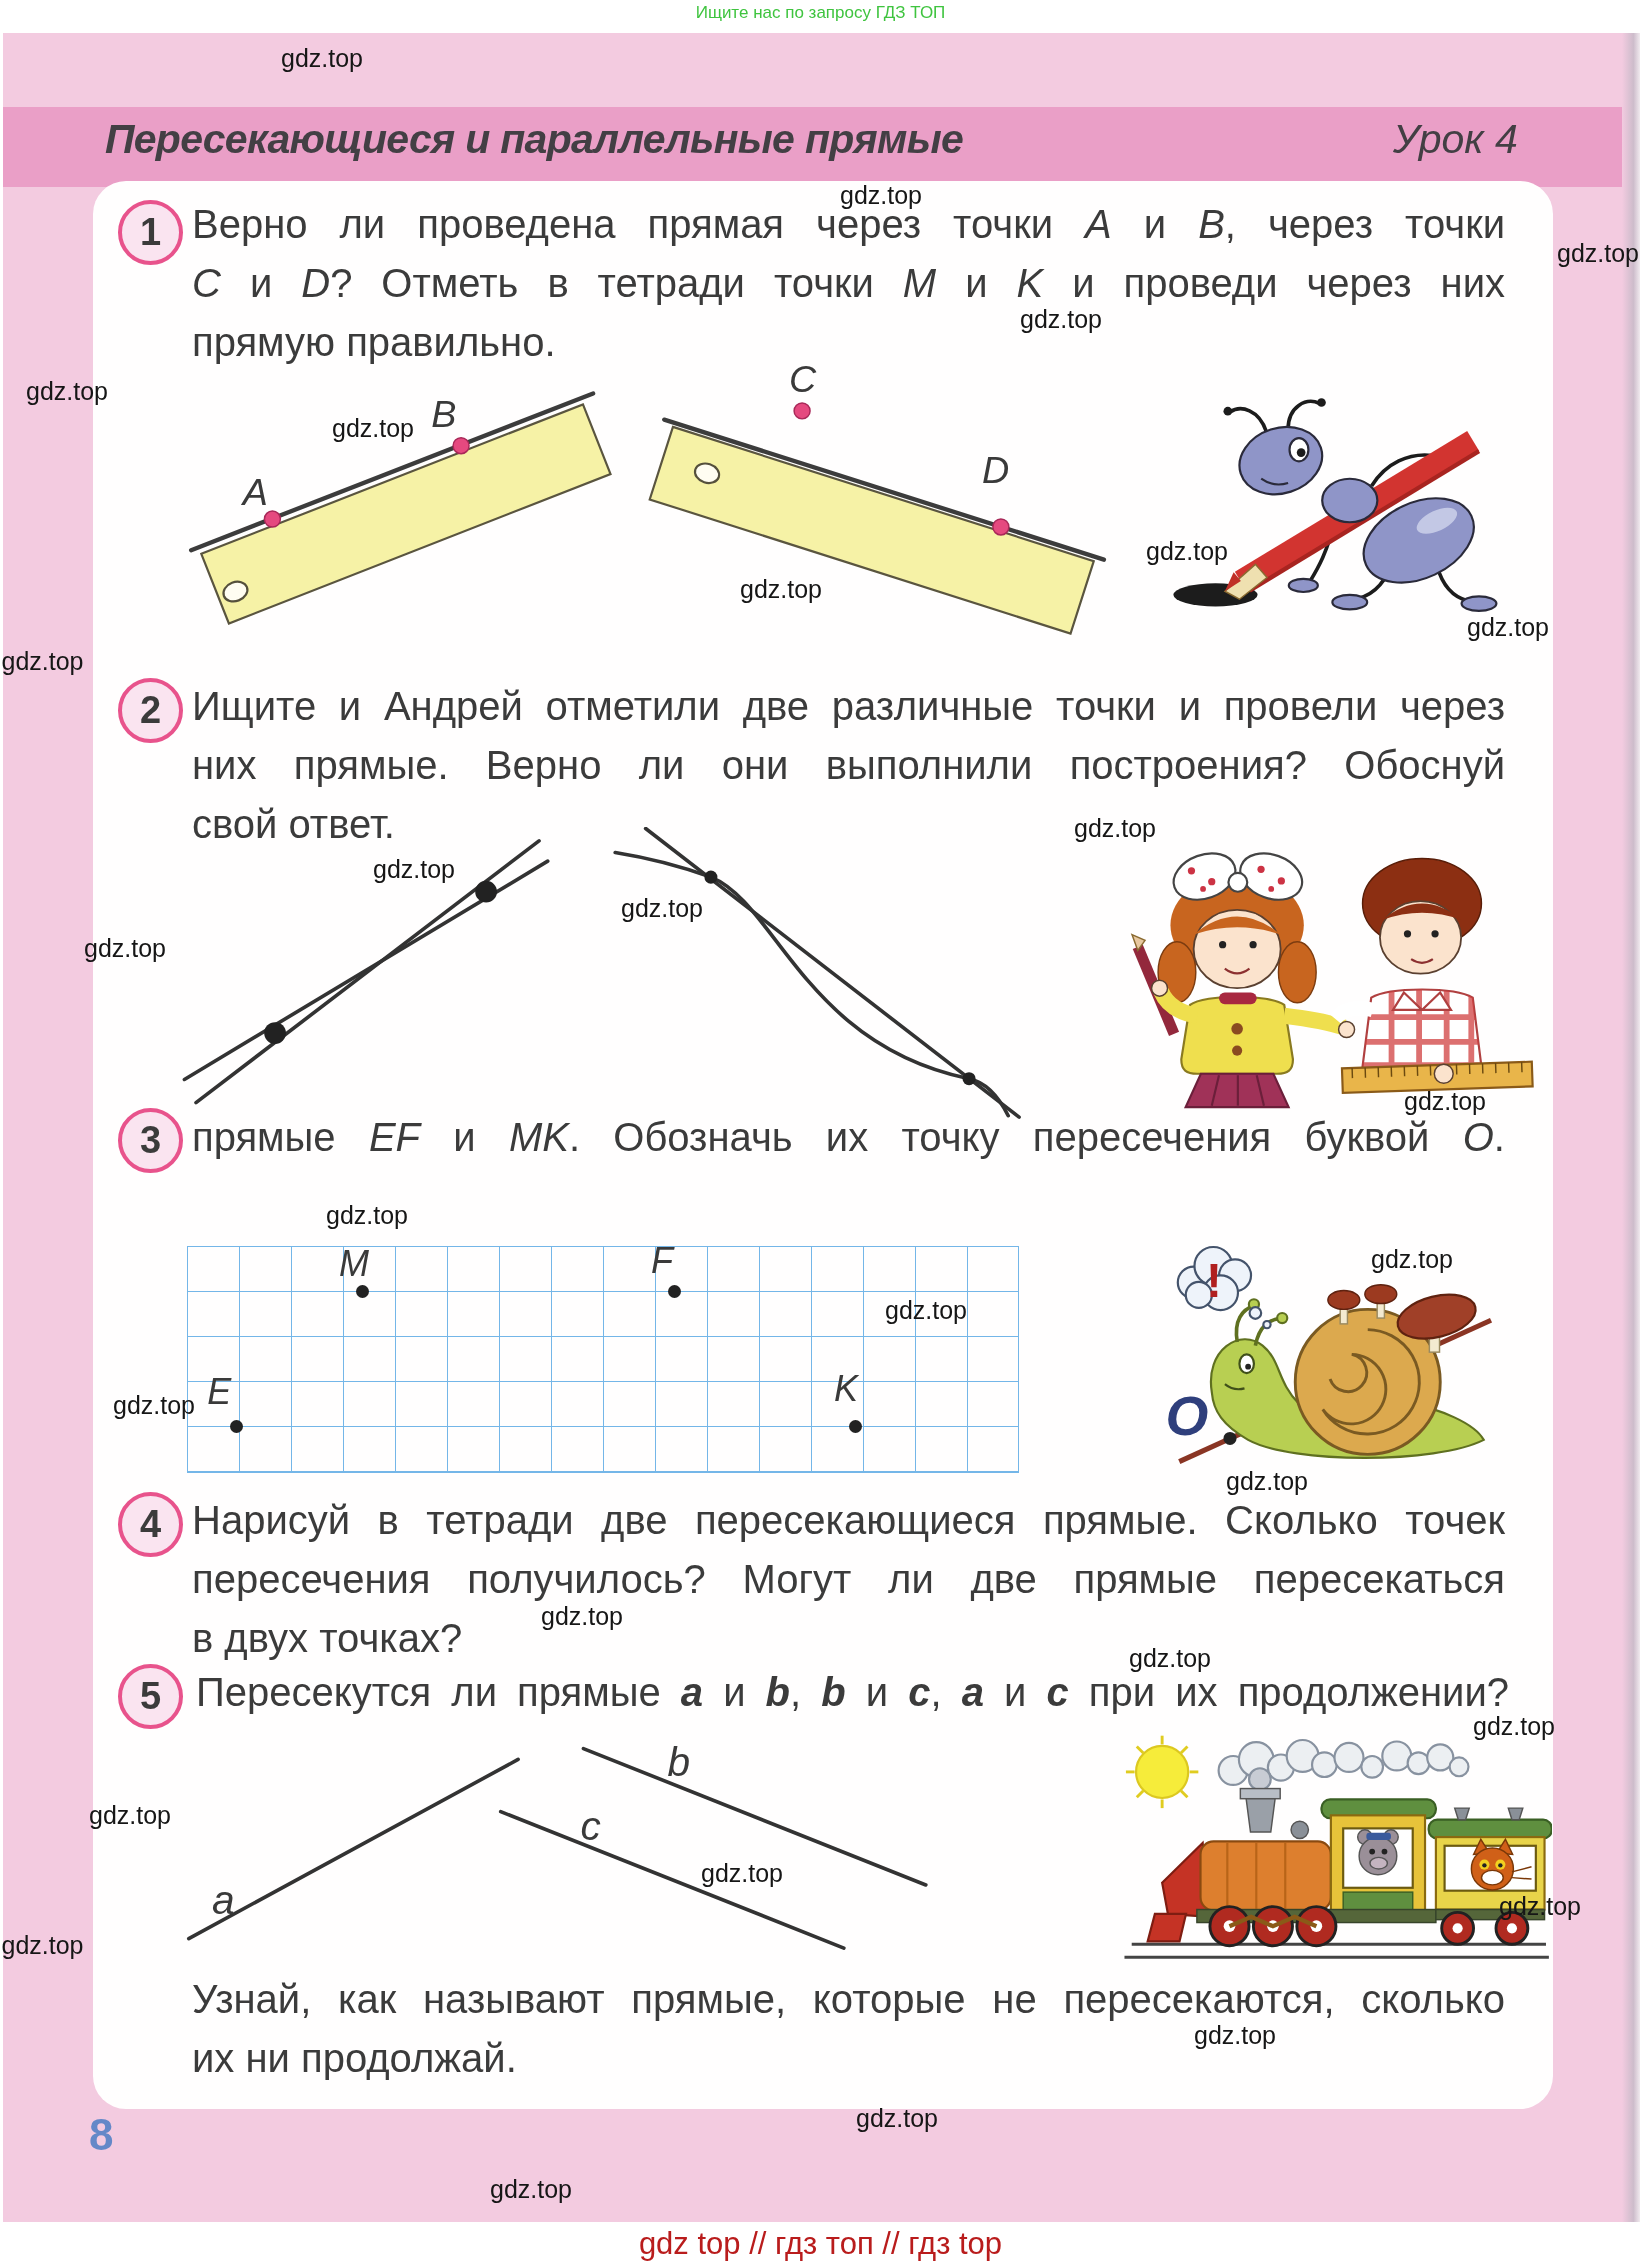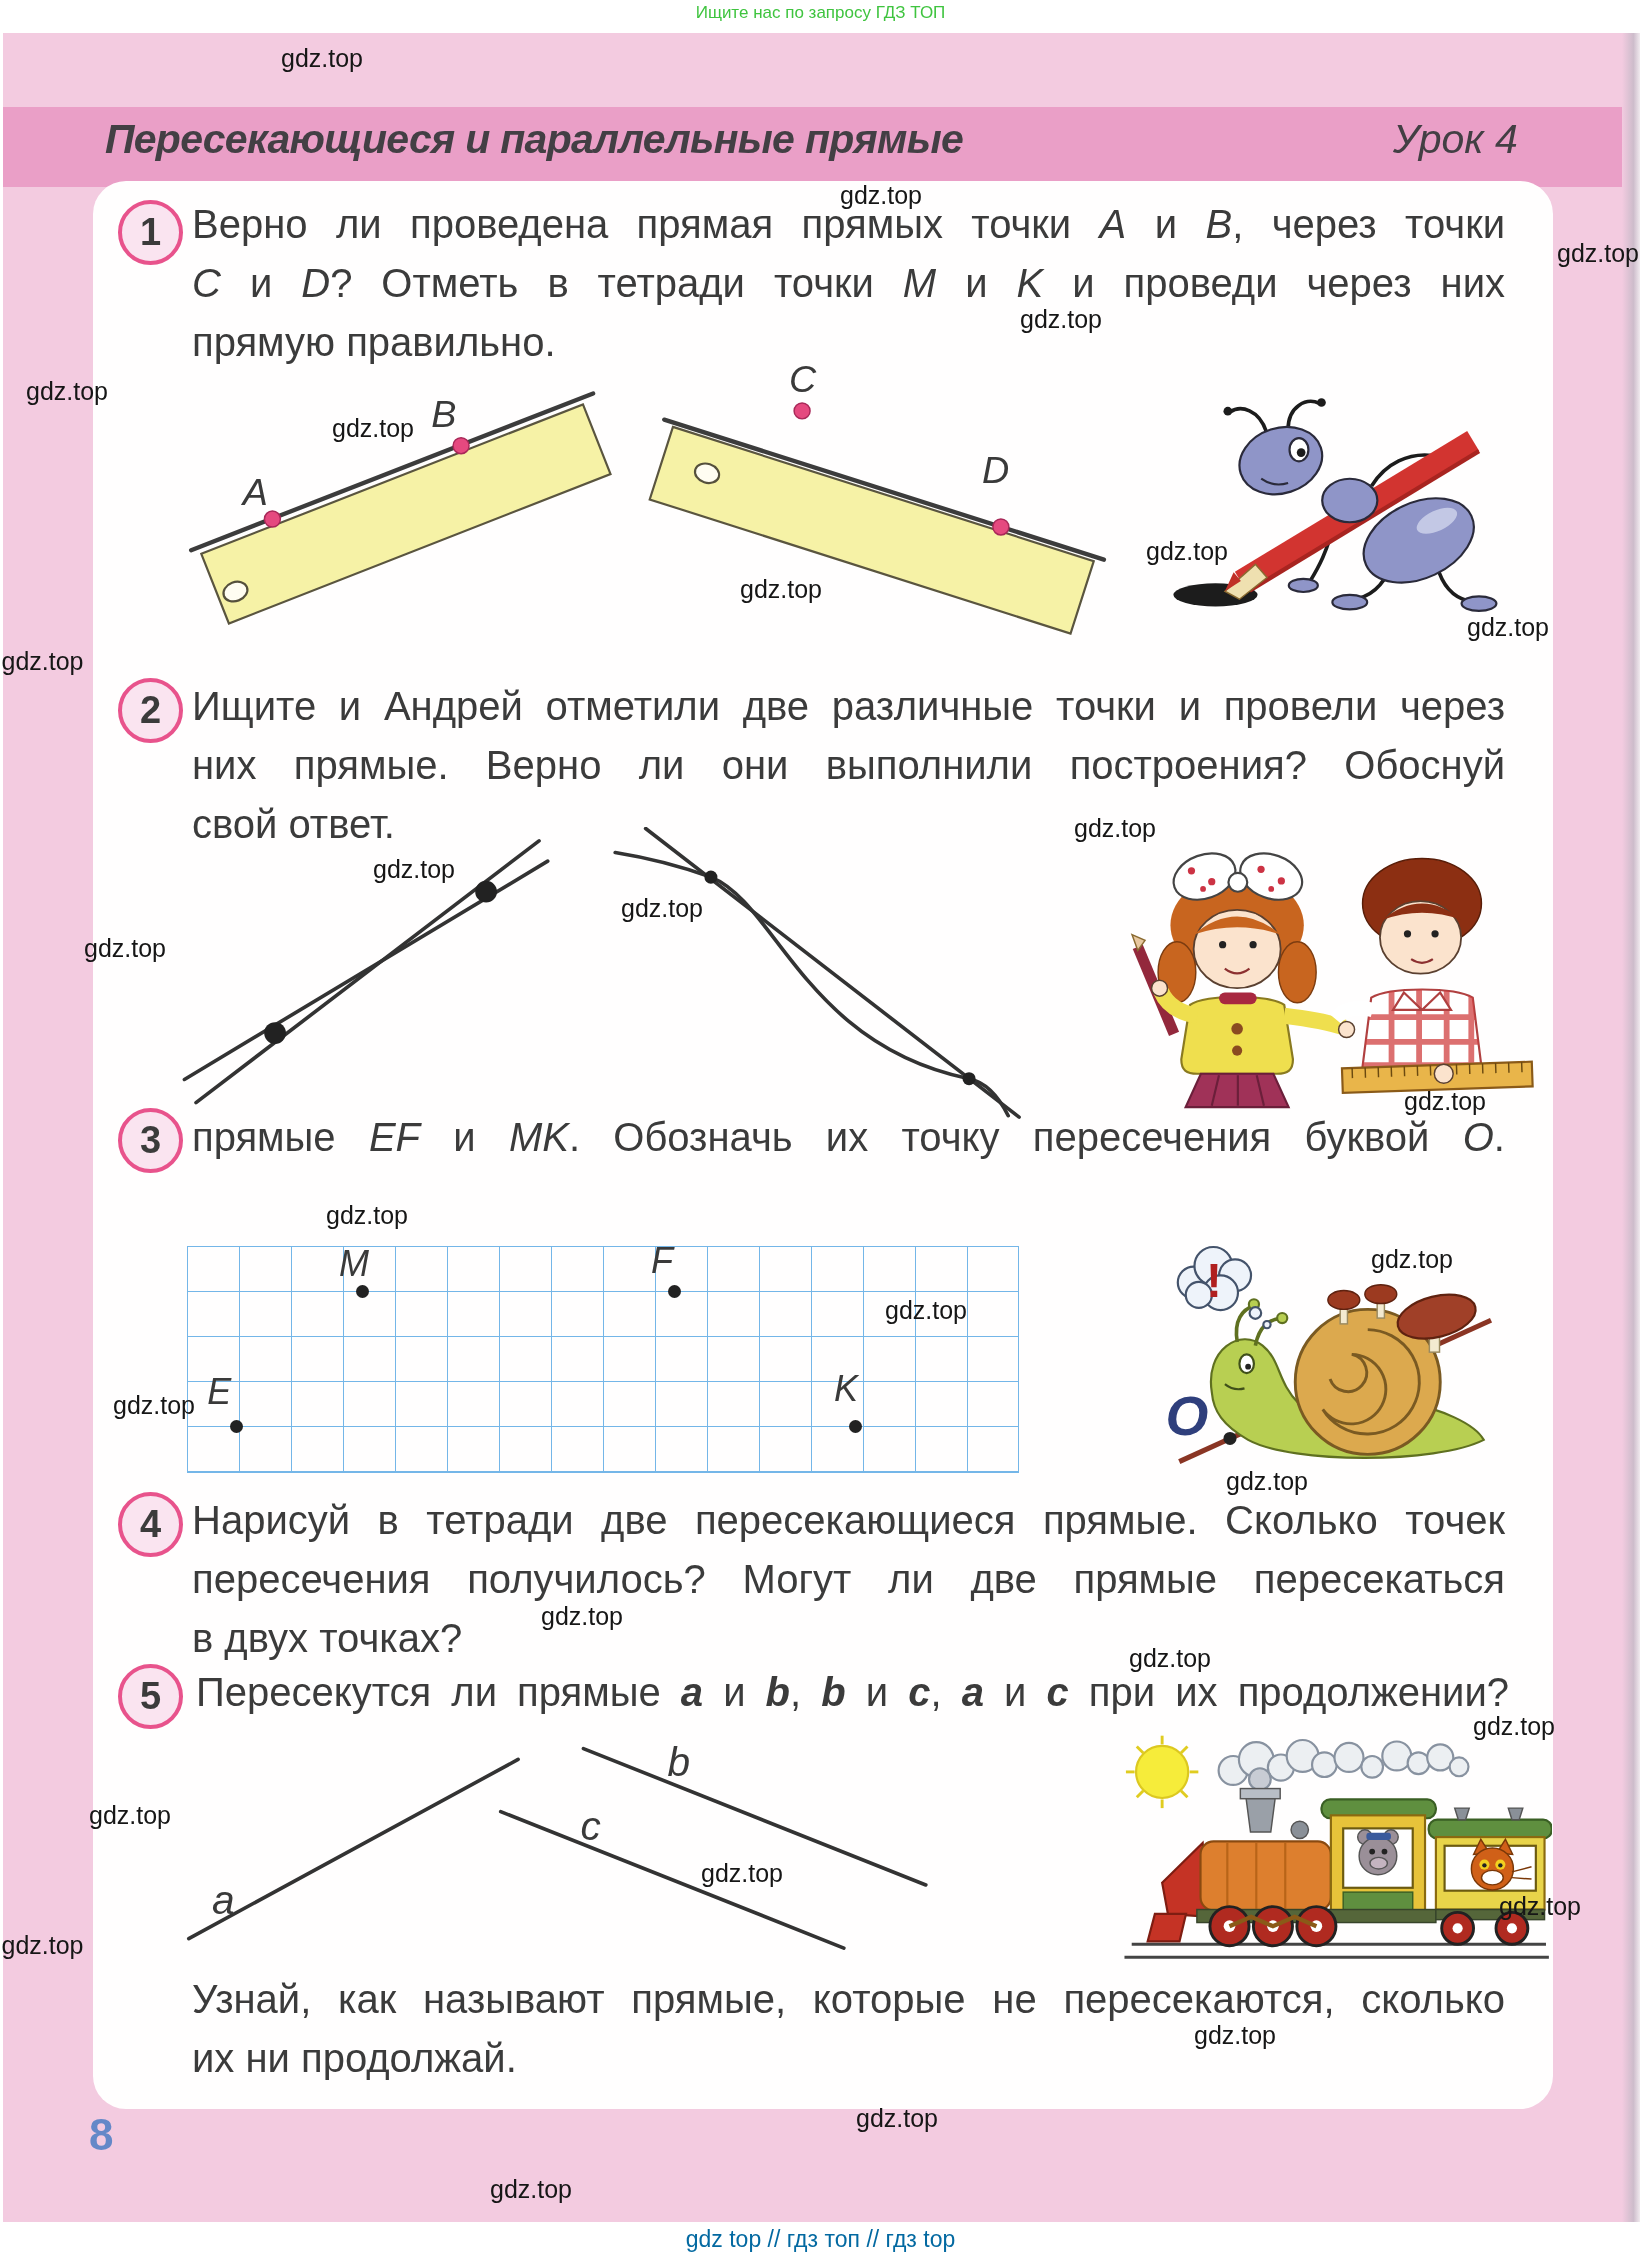--- a/index.html
+++ b/index.html
@@ -41,22 +41,22 @@
         background-image:linear-gradient(to right,#74b6e8 1.5px,transparent 1.5px),
                          linear-gradient(to bottom,#74b6e8 1.5px,transparent 1.5px);
         background-size:52px 45px;
         border-right:1.5px solid #74b6e8;border-bottom:1.5px solid #74b6e8;}
   .gdot{position:absolute;width:13px;height:13px;border-radius:50%;background:#222;}
   .glabel{position:absolute;font-style:italic;font-size:36px;color:#3a3a3a;}
   .oletter{font-family:"Liberation Sans",sans-serif;font-weight:bold;font-style:italic;font-size:76px;fill:#2f3f7c;}
   .bubble{font-family:"Liberation Sans",sans-serif;font-weight:bold;font-size:66px;fill:#b02020;}
   
   .page-num{position:absolute;left:89px;top:2110px;font-size:44px;font-weight:bold;color:#6488c8;}
-  .footer{position:absolute;left:50%;transform:translateX(-50%);top:2226px;font-size:23px;
-          color:#0369a1;white-space:nowrap;}
+  .footer{position:absolute;left:50%;transform:translateX(-50%);top:2226px;font-size:31px;
+          color:#b91c1c;white-space:nowrap;}
   
   .wm{position:absolute;font-size:25px;color:#161616;white-space:nowrap;}
 </style>
 </head>
 <body>
 
 <div class="page">
 
   <div class="green-banner">Ищите нас по запросу ГДЗ ТОП</div>
 
@@ -66,21 +66,21 @@
     <span class="title">Пересекающиеся и параллельные прямые</span>
     <span class="lesson">Урок 4</span>
   </div>
 
   <div class="card"></div>
 
   <div class="badge" style="left:118px;top:200px">
     <span>1</span>
   </div>
   <div class="tblock" style="left:192px;top:195px">
-    <div class="line just"><span>Верно ли проведена прямая прямых точки </span><span class="seg-i">A</span><span> и </span><span class="seg-i">B</span><span>, через точки</span></div>
+    <div class="line just"><span>Верно ли проведена прямая через точки </span><span class="seg-i">A</span><span> и </span><span class="seg-i">B</span><span>, через точки</span></div>
     <div class="line just"><span class="seg-i">C</span><span> и </span><span class="seg-i">D</span><span>? Отметь в тетради точки </span><span class="seg-i">M</span><span> и </span><span class="seg-i">K</span><span> и проведи через них</span></div>
     <div class="line"><span>прямую правильно.</span></div>
   </div>
 
   <svg class="fig" style="left:181px;top:363px" width="965" height="283" viewBox="0 0 1330 390">
 
     <polygon points="28,263 554,57 592,153 66,359" fill="#f6f2a6" stroke="#5a553f" stroke-width="3"></polygon>
     <line class="gline" x1="14" y1="258" x2="568" y2="42"></line>
     <ellipse cx="75" cy="315" rx="17" ry="13" transform="rotate(-21 75 315)" fill="#fffdf2" stroke="#55503c" stroke-width="3"></ellipse>
     <circle cx="126" cy="215" r="11" fill="#e5497f" stroke="#a82858" stroke-width="2"></circle>

